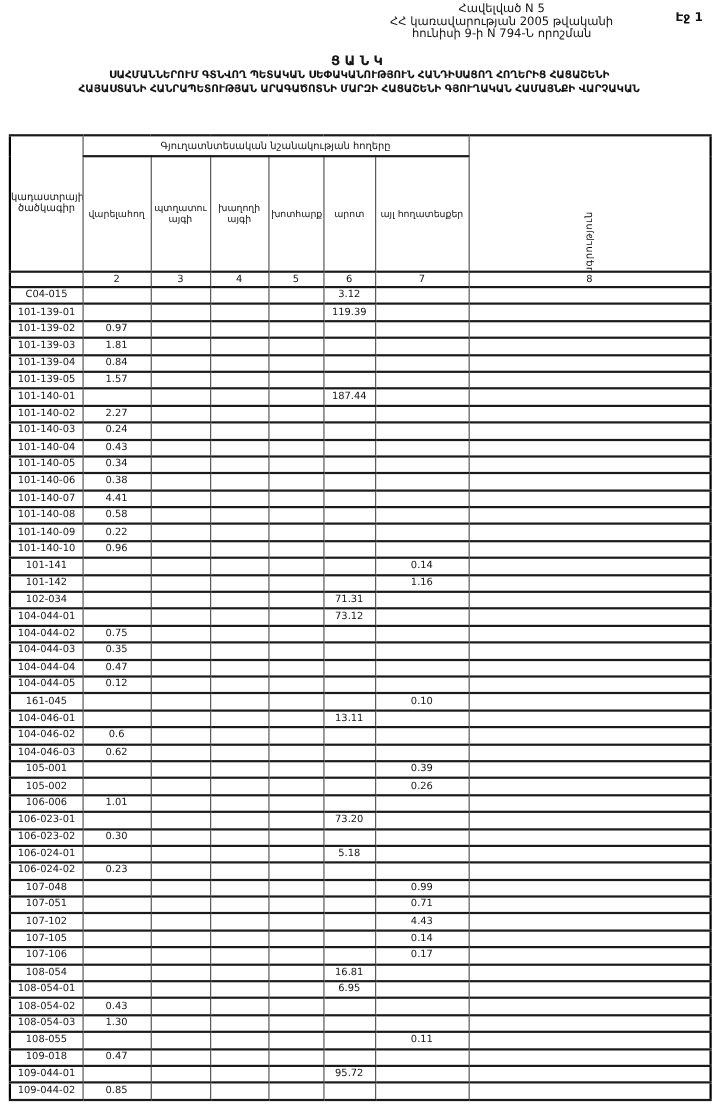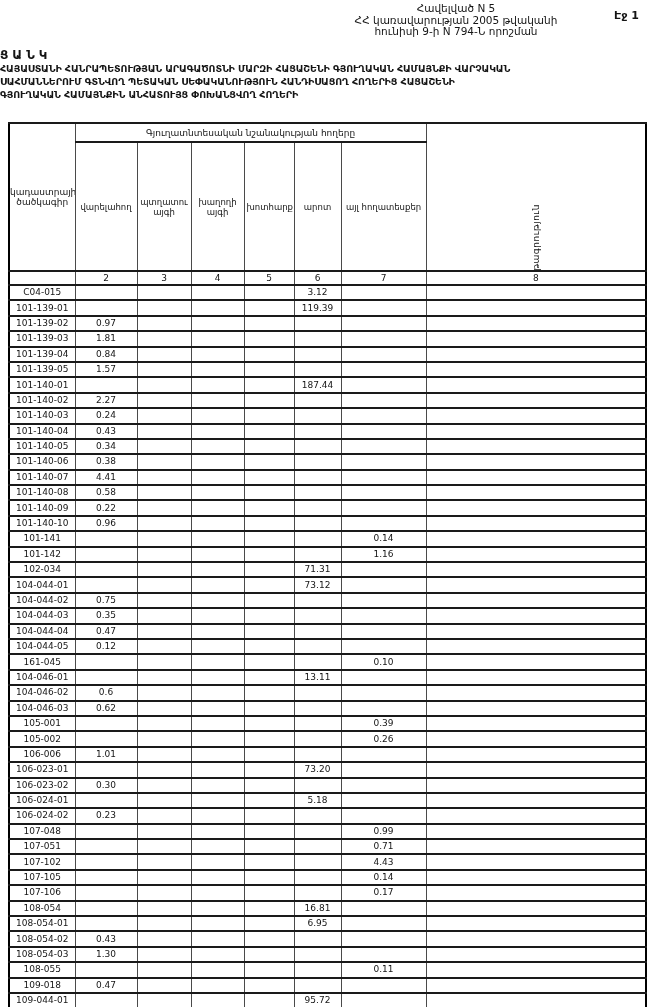--- a/index.html
+++ b/index.html
@@ -14,40 +14,40 @@
     position:absolute;top:3px;left:300px;width:312px;
     text-align:center;font-weight:normal;font-size:10.5px;line-height:11.5px;
     white-space:nowrap;
   }
   .page-label{
     position:absolute;top:9px;right:14px;
     font-weight:bold;font-size:11px;
   }
   
   .title-block{
-    position:absolute;top:49px;left:0;width:653px;font-weight:bold;
+    position:absolute;top:49px;left:0;width:653px;text-align:center;font-weight:bold;
   }
   .title-caption{font-size:12px;letter-spacing:4px;line-height:13px;}
   .title-line{font-size:9.5px;line-height:13px;white-space:nowrap;letter-spacing:-0.1px;}
   
   table{
     position:absolute;top:122px;left:8px;width:637px;
     border-collapse:collapse;table-layout:fixed;
     border:2px solid #000;
   }
   col.c1{width:66px}col.c2{width:62px}col.c3{width:54px}col.c4{width:53px}
   col.c5{width:50px}col.c6{width:47px}col.c7{width:85px}col.c8{width:220px}
   th,td{
     border-top:2px solid #1a1a1a;border-bottom:2px solid #1a1a1a;
     border-left:1px solid #4a4a4a;border-right:1px solid #4a4a4a;
     padding:0;text-align:center;vertical-align:middle;
     font-weight:normal;overflow:hidden;
   }
   .group-row th{height:17px;font-size:9px;}
-  .label-row th{height:103px;font-size:8.5px;line-height:10px;padding:12px 2px;}
+  .label-row th{height:103px;font-size:8.5px;line-height:10px;padding:0 2px;}
   .code-head{font-size:8px;line-height:10px;}
   .num-row td{height:12px;font-size:9px;line-height:10px;}
   tbody td{height:13.4px;font-size:9px;line-height:11px;white-space:nowrap;}
   .rot-wrap{display:flex;align-items:center;justify-content:center;height:100%;}
   .rot{
     writing-mode:vertical-rl;transform:rotate(180deg) translateY(-55px);
     font-size:9px;letter-spacing:0.5px;
   }
 </style>
 </head>
@@ -55,23 +55,22 @@
 
 <div class="top-block">
   <div>Հավելված N 5</div>
   <div>ՀՀ կառավարության 2005 թվականի</div>
   <div>հունիսի 9-ի N 794-Ն որոշման</div>
 </div>
 <div class="page-label">Էջ 1</div>
 
 <div class="title-block">
   <div class="title-caption">ՑԱՆԿ</div>
+  <div class="title-line">ՍԱՀՄԱՆՆԵՐՈՒՄ ԳՏՆՎՈՂ ՊԵՏԱԿԱՆ ՍԵՓԱԿԱՆՈՒԹՅՈՒՆ ՀԱՆԴԻՍԱՑՈՂ ՀՈՂԵՐԻՑ ՀԱՑԱՇԵՆԻ</div>
   <div class="title-line">ՀԱՅԱՍՏԱՆԻ ՀԱՆՐԱՊԵՏՈՒԹՅԱՆ ԱՐԱԳԱԾՈՏՆԻ ՄԱՐԶԻ ՀԱՑԱՇԵՆԻ ԳՅՈՒՂԱԿԱՆ ՀԱՄԱՅՆՔԻ ՎԱՐՉԱԿԱՆ</div>
-  <div class="title-line">ՍԱՀՄԱՆՆԵՐՈՒՄ ԳՏՆՎՈՂ ՊԵՏԱԿԱՆ ՍԵՓԱԿԱՆՈՒԹՅՈՒՆ ՀԱՆԴԻՍԱՑՈՂ ՀՈՂԵՐԻՑ ՀԱՑԱՇԵՆԻ</div>
-  <div class="title-line">ԳՅՈՒՂԱԿԱՆ ՀԱՄԱՅՆՔԻՆ ԱՆՀԱՏՈՒՅՑ ՓՈԽԱՆՑՎՈՂ ՀՈՂԵՐԻ</div>
 </div>
 
 <table>
   <colgroup>
     <col class="c1">
       <col class="c2">
       <col class="c3">
       <col class="c4">
     <col class="c5">
       <col class="c6">

